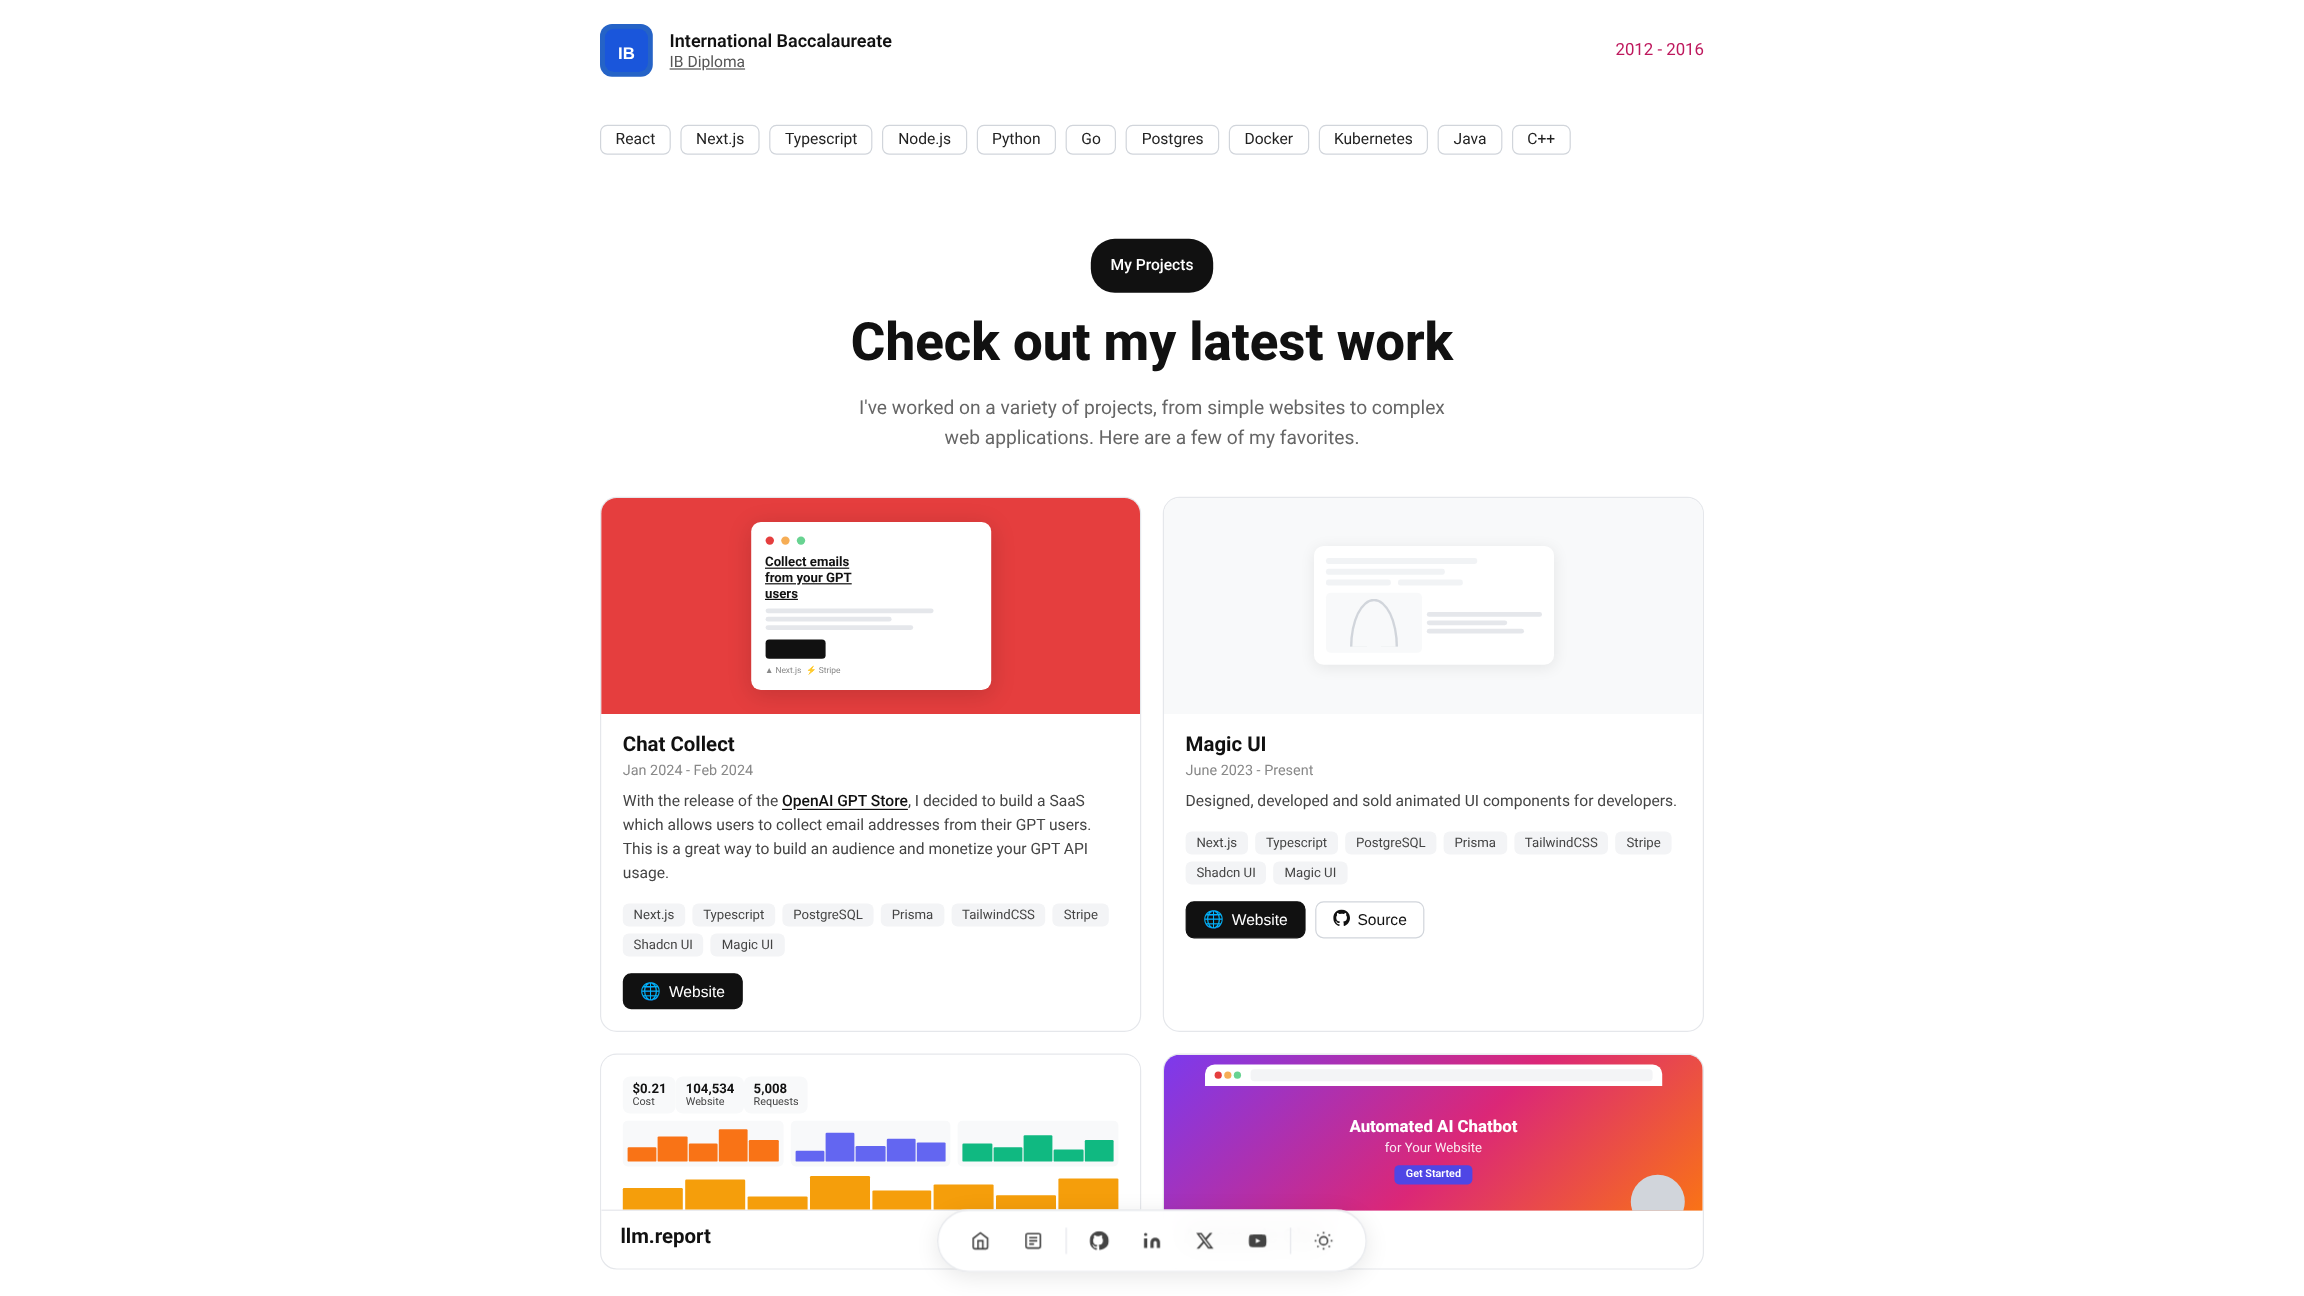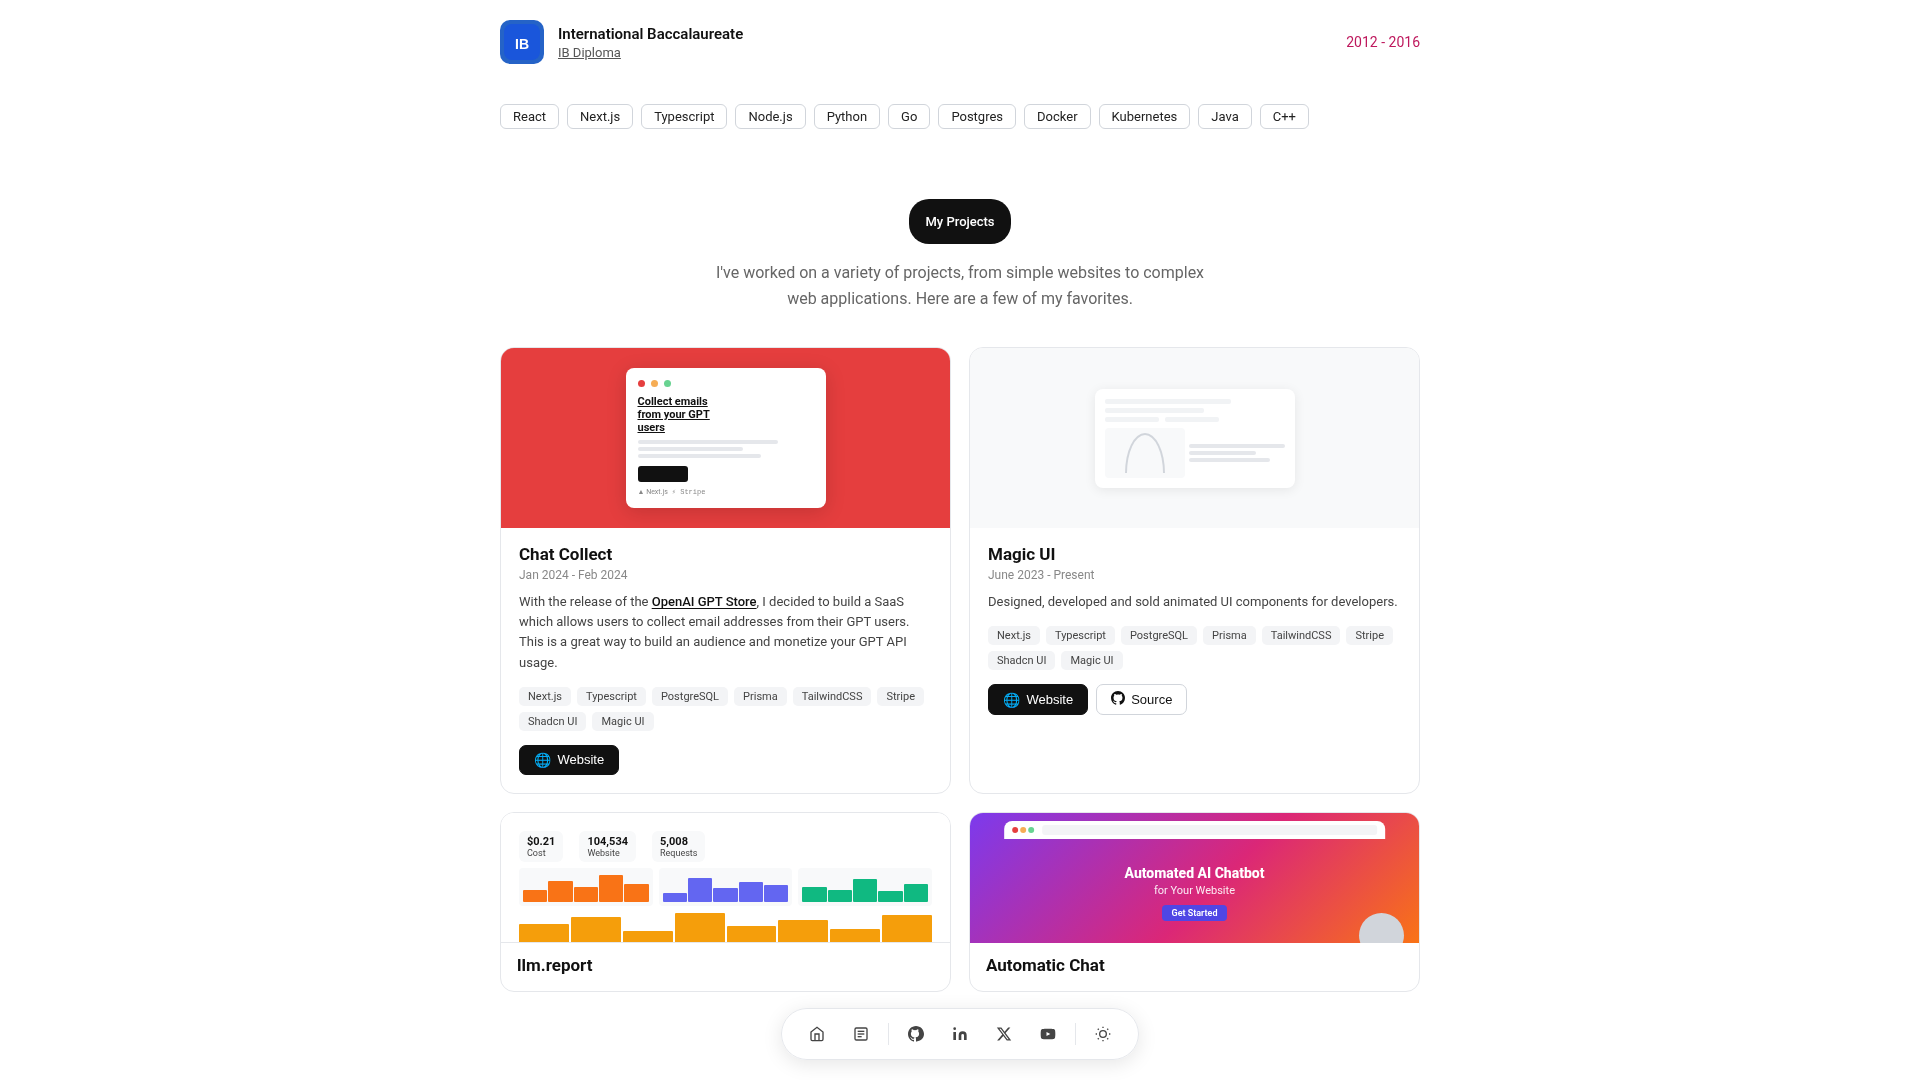--- a/index.html
+++ b/index.html
@@ -303,21 +303,21 @@
     }
     
     .dash-mockup {
       width: 100%;
       height: 100%;
       padding: 8px;
       position: relative;
     }
     .dash-header {
       display: flex;
-      gap: 16px;
+      gap: 0;
       margin-bottom: 6px;
     }
     .dash-stat {
       background: #f8f9fa;
       border-radius: 6px;
       padding: 4px 8px;
       font-size: 9px;
       color: #444;
     }
     .dash-stat strong { font-size: 11px; color: #111; display: block; }
@@ -355,20 +355,21 @@
         <span class="skill-tag">Postgres</span>
         <span class="skill-tag">Docker</span>
         <span class="skill-tag">Kubernetes</span>
         <span class="skill-tag">Java</span>
         <span class="skill-tag">C++</span>
       </div>
   </div>
 
   <div class="projects-section">
     <div class="projects-badge">My Projects</div>
+    <div class="projects-heading">Check out my latest work</div>
     <div class="projects-subtext">I've worked on a variety of projects, from simple websites to complex web applications. Here are a few of my favorites.</div>
 
     <div class="projects-grid">
 
       <div class="project-card">
         <div class="project-card-image card-img-chat">
           <div class="chat-mockup">
             <div class="chat-mockup-header">
               <div class="chat-dot" style="background:#e53e3e;"></div>
               <div class="chat-dot" style="background:#f6ad55;"></div>
@@ -378,21 +379,21 @@
             <div class="chat-lines">
               <div class="chat-line" style="width:80%"></div>
               <div class="chat-line" style="width:60%"></div>
               <div class="chat-line" style="width:70%"></div>
             </div>
             <div class="chat-btn-row">
               <div class="chat-btn"></div>
             </div>
             <div class="chat-logo-row">
               <span style="font-size:7px;color:#888;">▲ Next.js</span>
-              <span style="font-size:7px;color:#888;font-family:Liberation Mono, monospace;">⚡ Stripe</span>
+              <span style="font-size:7px;color:#888;">⚡ Stripe</span>
             </div>
           </div>
         </div>
         <div class="project-card-content">
           <div class="project-title">Chat Collect</div>
           <div class="project-dates">Jan 2024 - Feb 2024</div>
           <div class="project-desc">
             With the release of the <a href="#">OpenAI GPT Store</a>, I decided to build a SaaS which allows users to collect email addresses from their GPT users. This is a great way to build an audience and monetize your GPT API usage.
           </div>
           <div class="project-tags">

